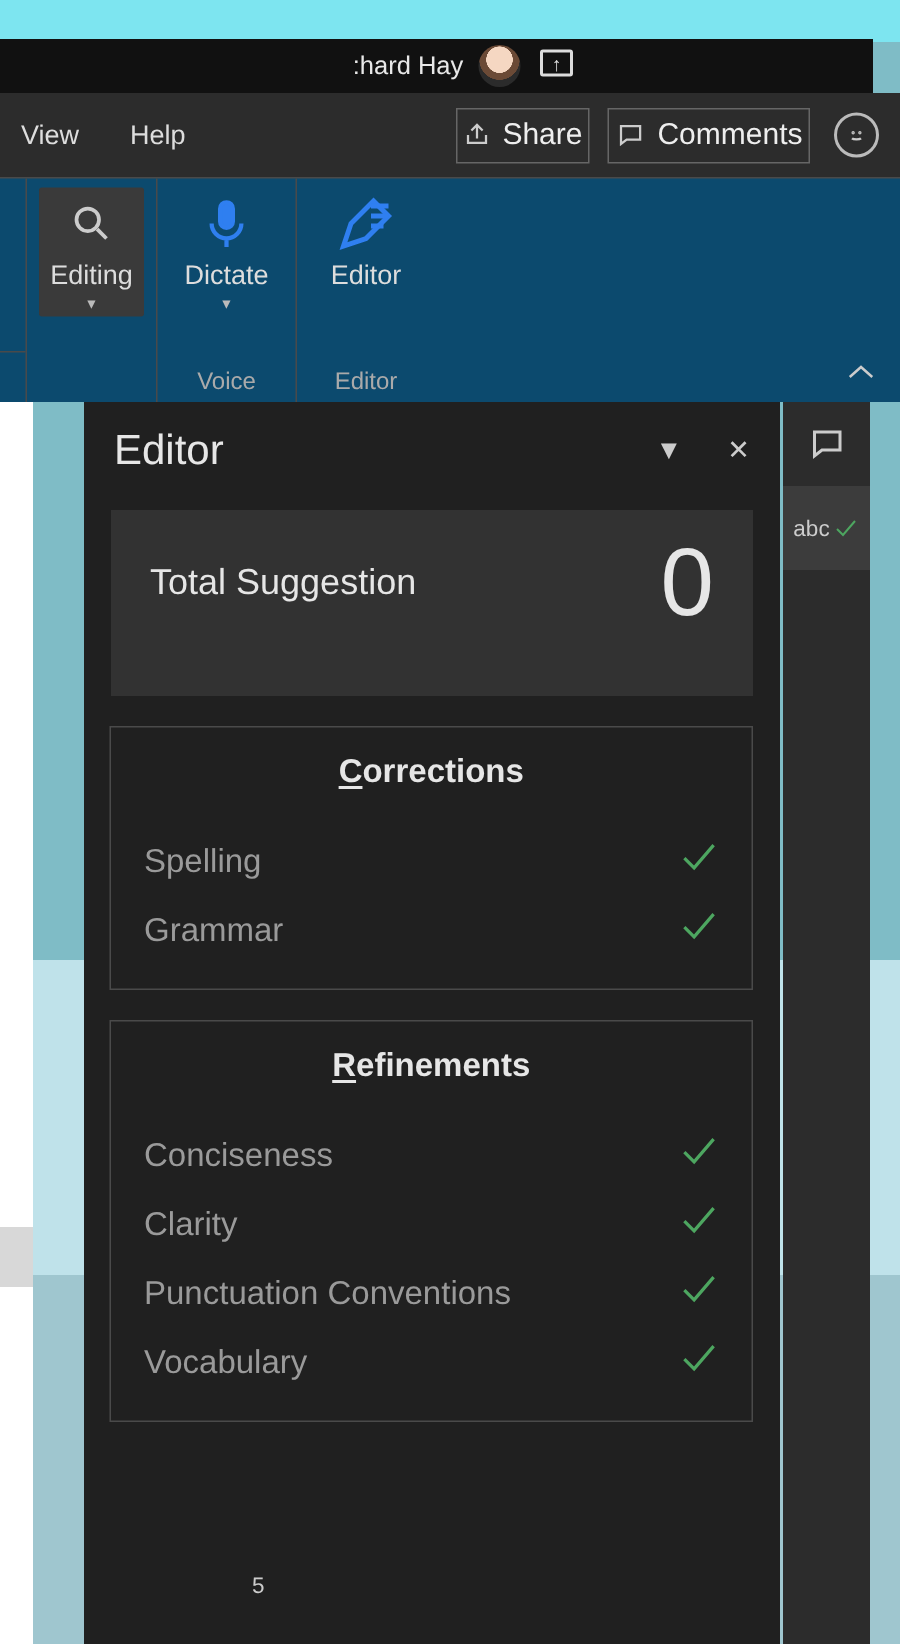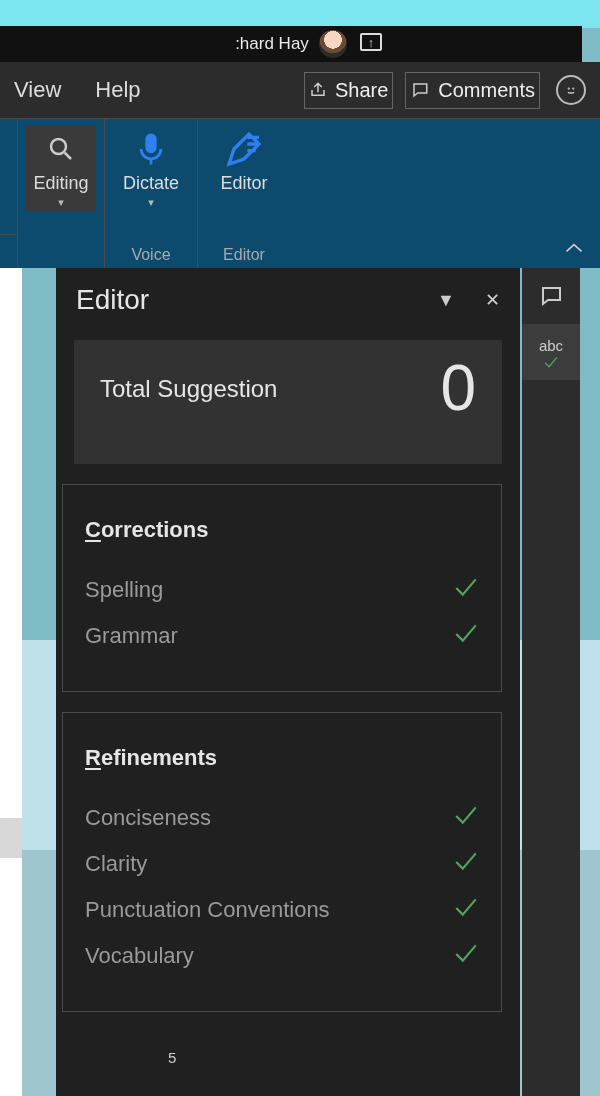--- a/index.html
+++ b/index.html
@@ -24,21 +24,21 @@
     border: 2px solid #dcdcdc; border-radius: 2px;
     display: flex; align-items: center; justify-content: center;
   }
   .present-icon::after { content: "↑"; font-size: 13px; color:#dcdcdc; line-height: 1; }
   
   .tabsrow {
     position: absolute; left:0; right:0; top:62px; height:56px;
     background:#2c2c2c; display:flex; align-items:center;
     color:#ddd; padding:0 14px;
   }
-  .tabsrow .tab { font-size:22px; margin-right:34px; cursor:pointer; }
+  .tabsrow .tab { font-size:18px; margin-right:34px; cursor:pointer; }
   .tabsrow .spacer { flex:1; }
   .btn-outline {
     display:flex; align-items:center; gap:8px;
     border:1px solid #666; padding:6px 4px; color:#eee;
     font-size:20px; margin-left:12px; cursor:pointer; background:#2c2c2c;
   }
   .smiley {
     width:30px; height:30px; border:2px solid #bbb; border-radius:50%;
     margin-left:16px; display:flex; align-items:center; justify-content:center;
     color:#bbb; font-size:16px; cursor:pointer;
@@ -80,39 +80,39 @@
   }
   .editor-header .title { font-size:28px; font-weight:300; flex:1; }
   .editor-header .hicon { color:#ccc; margin-left:30px; cursor:pointer; font-size:18px; }
   .card {
     margin:18px 18px 0 18px; background:#323232; padding:20px 26px 46px;
     display:flex; align-items:center; justify-content:space-between;
   }
   .card .clabel { font-size:24px; }
   .card .cvalue { font-size:64px; font-weight:300; line-height:0.9; }
   .section {
-    margin:20px 18px 0 6px; border:1px solid #4a4a4a; padding:32px 22px;
+    margin:20px 18px 0 17px; border:1px solid #4a4a4a; padding:16px 22px;text-align:center;
   }
   .section h3 { font-size:22px; font-weight:600; margin-bottom:24px; }
   .section h3 .ul { text-decoration: underline; text-underline-offset:3px; }
   .srow { display:flex; align-items:center; justify-content:space-between; color:#9a9a9a; font-size:22px; padding:10px 0; cursor:pointer;}
   .check { color:#4da660; }
   .check svg { width:26px; height:20px; }
   .pagenum { position:absolute; left:112px; bottom:30px; color:#ccc; font-size:15px; }
   
   .rstrip {
     position:absolute; right:20px; top:268px; width:58px; bottom:0;
     background:#2c2c2c;
   }
   .rstrip .ritem {
     height:56px; display:flex; align-items:center; justify-content:center;
     color:#ccc; cursor:pointer; font-size:18px;
   }
   .rstrip .ritem.selected { background:#3c3c3c; }
-  .abc { display:flex; flex-direction:column; align-items:center; gap:2px; font-size:15px;}
+  .abc { display:flex; flex-direction:row; align-items:center; gap:2px; font-size:15px;}
 
   
   svg { stroke:#ccc; fill:none; stroke-width:2; }
 </style>
 </head>
 <body>
 
 <div class="titlebar">
   <div class="user">
     <span>:hard Hay</span>

